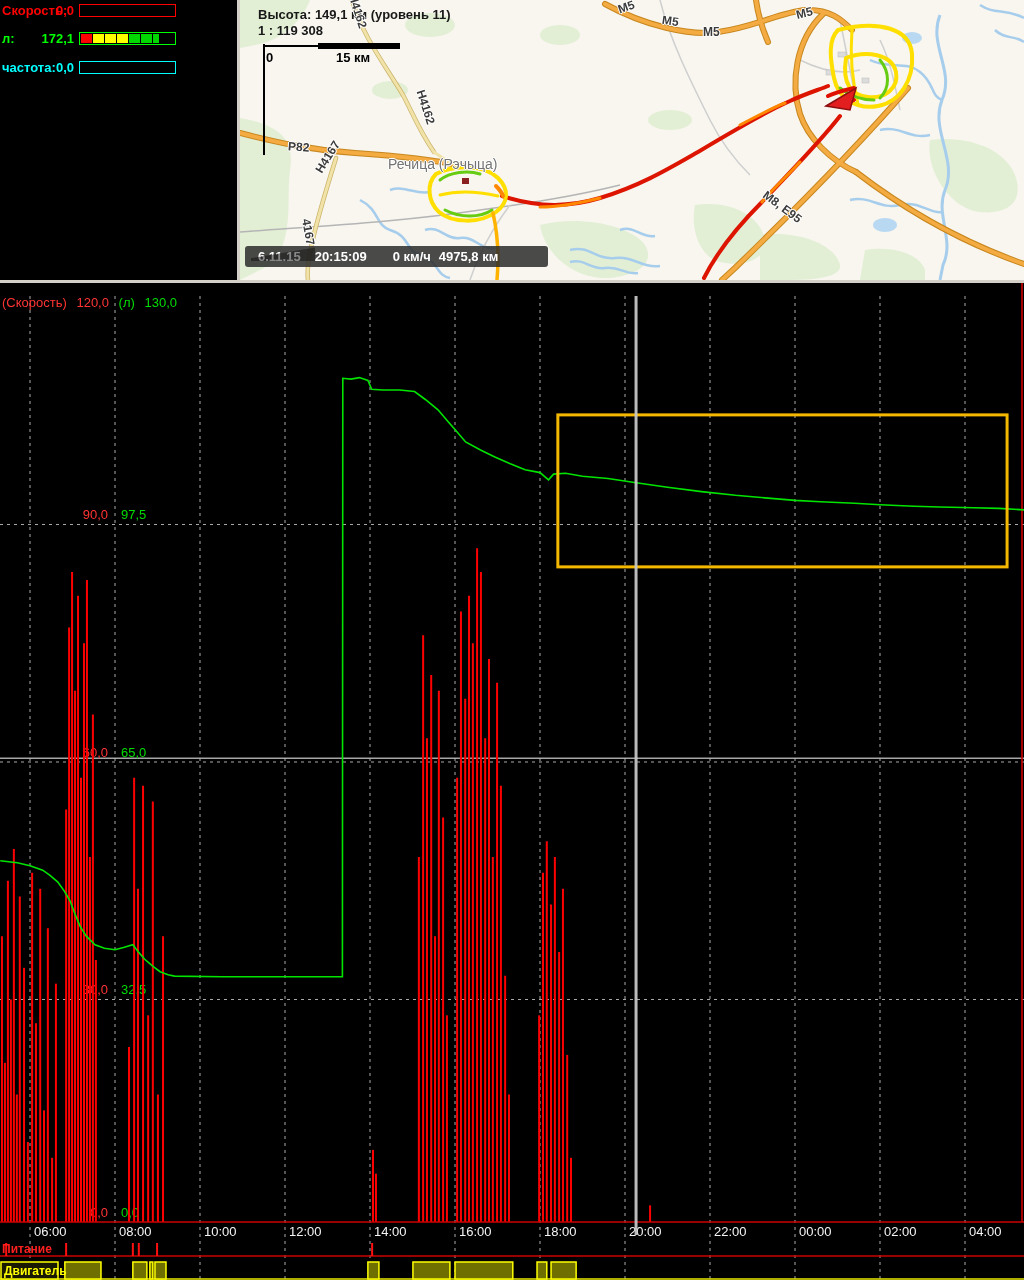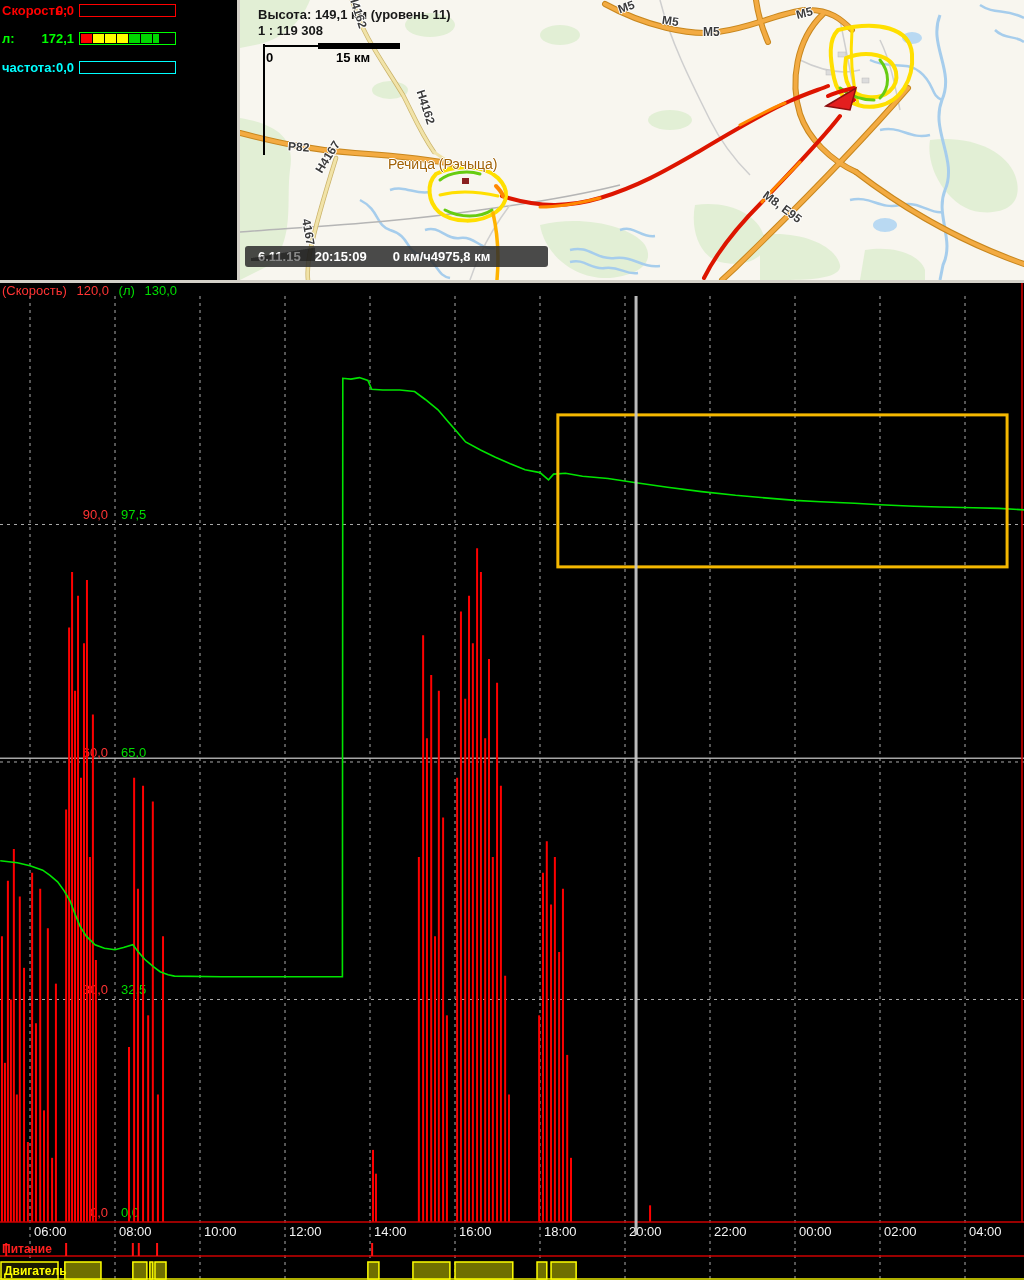--- a/index.html
+++ b/index.html
@@ -17,32 +17,32 @@
   .vsplit{position:absolute;left:237px;top:0;width:3px;height:280px;background:#d4d0c8;}
   .hsplit{position:absolute;left:0;top:280px;width:1024px;height:3px;background:#d4d0c8;}
   
   .map{position:absolute;left:240px;top:0;width:784px;height:280px;background:#f8f6ef;overflow:hidden;}
   .map svg{position:absolute;left:0;top:0;}
   .minfo{position:absolute;left:18px;top:7px;font:bold 13px "Liberation Sans",sans-serif;color:#181818;line-height:16px;}
   .mscale0{position:absolute;left:26px;top:50px;font:bold 13px "Liberation Sans",sans-serif;color:#000;}
   .mscale10{position:absolute;left:96px;top:50px;font:bold 13px "Liberation Sans",sans-serif;color:#000;}
   .rlabel{position:absolute;font:bold 12px "Liberation Sans",sans-serif;color:#3b3b3b;white-space:nowrap;
           text-shadow:1px 0 0 #fff,-1px 0 0 #fff,0 1px 0 #fff,0 -1px 0 #fff;}
-  .town{position:absolute;font:14px "Liberation Sans",sans-serif;color:#a16207;white-space:nowrap;
+  .town{position:absolute;font:14px "Liberation Sans",sans-serif;color:#737373;white-space:nowrap;
         text-shadow:1px 0 0 #fff,-1px 0 0 #fff,0 1px 0 #fff,0 -1px 0 #fff;}
   .mstatus{position:absolute;left:5px;top:246px;width:303px;height:21px;background:rgba(43,43,43,.85);
            border-radius:3px;display:flex;align-items:center;color:#fff;
            font:bold 13px "Liberation Sans",sans-serif;white-space:nowrap;}
   .mstatus span{display:inline-block;}
   .ms-date{margin-left:13px;} .ms-time{margin-left:14px;} .ms-speed{margin-left:26px;}
-  .ms-odo{margin-left:0;}
+  .ms-odo{margin-left:8px;}
   #histo{margin-left:6px;}
   
   .chart{position:absolute;left:0;top:283px;width:1024px;height:997px;background:#000;}
-  .chead{position:absolute;left:2px;top:0;height:14px;z-index:3;font:13px "Liberation Sans",sans-serif;
+  .chead{position:absolute;left:2px;top:12px;height:14px;z-index:3;font:13px "Liberation Sans",sans-serif;
          white-space:nowrap;}
   .chead span{margin-right:6px;}
   .c-red{color:#ff3434;} .c-grn{color:#00dd00;}
   #chart-svg{position:absolute;left:0;top:0;}
   .grid{stroke:#c9c9c9;stroke-width:1;stroke-dasharray:3,4;opacity:.85;}
   .tlabel{font:13px "Liberation Sans",sans-serif;fill:#f4f4f4;}
   .ylab-r{font:13px "Liberation Sans",sans-serif;fill:#ff3434;}
   .ylab-g{font:13px "Liberation Sans",sans-serif;fill:#00dd00;}
   .spike{stroke:#ff0000;stroke-width:2;}
   .fuel{fill:none;stroke:#00e400;stroke-width:1.6;}

